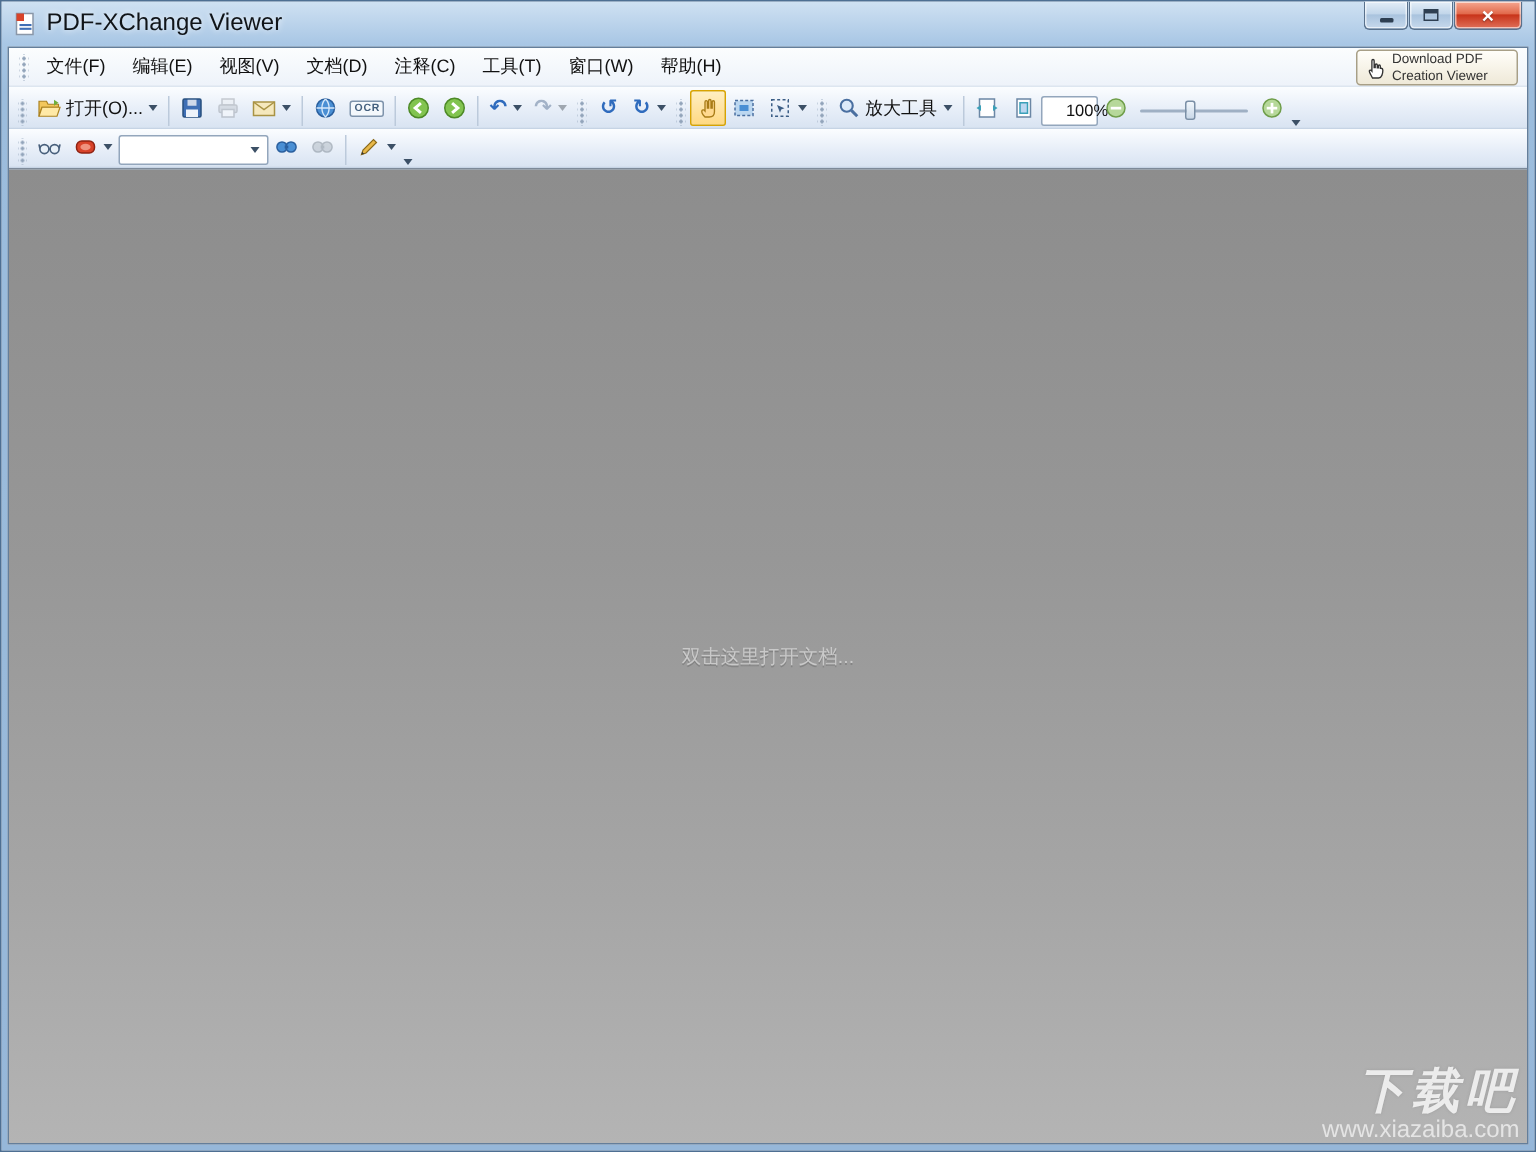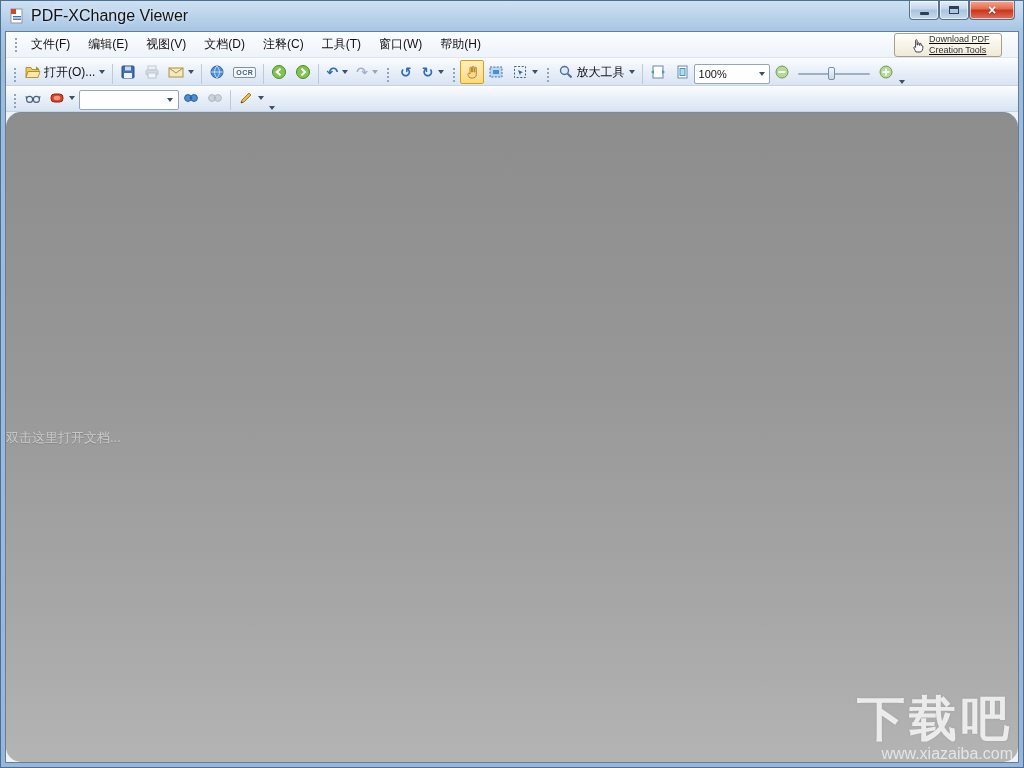--- a/index.html
+++ b/index.html
@@ -39,24 +39,24 @@
   }
 
   
   .menubar{
     height:26px; display:flex; align-items:center; padding:0 4px;
     background:linear-gradient(180deg,#fbfdfe,#eef3fa);
     border-bottom:1px solid #dde6f0;
   }
   .menu-item{ padding:4px 9px; color:#111; cursor:default; border-radius:2px; }
   .download-btn{
-    margin-left:auto; margin-right:12px; height:24px; width:108px;
+    margin-left:auto; margin-right:2px; height:24px; width:108px;
     border:1px solid #a89f86; border-radius:3px;
     background:linear-gradient(180deg,#fffef9,#efe9d8);
-    display:flex; align-items:center; gap:3px; padding:0 15px; cursor:pointer;text-decoration:underline;
+    display:flex; align-items:center; gap:3px; padding:0 4px; cursor:pointer;
   }
   .download-text{ display:flex; flex-direction:column; line-height:1.15; }
   .download-text span{ font-size:9px; color:#333; white-space:nowrap; }
 
   
   .toolbar{
     display:flex; align-items:flex-end; padding:1px 3px;
     background:linear-gradient(180deg,#fbfdff 0%,#e7eef8 55%,#d9e4f2 100%);
     border-bottom:1px solid #c6d4e5;
   }
@@ -84,52 +84,53 @@
   .caret{
     width:0; height:0; border-left:3px solid transparent; border-right:3px solid transparent;
     border-top:4px solid #3c5066; margin-left:1px;
   }
   .arrowglyph{ font-family:"DejaVu Sans",sans-serif; font-size:14px; font-weight:bold; color:#2f6bbd; line-height:1; }
   .ocrbox{
     border:1px solid #7e93ab; border-radius:2px; padding:1px 2px;
     font-size:7px; font-weight:bold; color:#44607e; background:#f4f8fc; letter-spacing:.5px;
   }
   .zoombox{
-    width:76px; height:20px; border:1px solid #93a6bc; background:#fff; border-radius:2px;
-    display:flex; align-items:center; justify-content:space-between; padding:0 4px;margin-top:46px;
+    width:38px; height:20px; border:1px solid #93a6bc; background:#fff; border-radius:2px;
+    display:flex; align-items:center; justify-content:space-between; padding:0 16px;margin-top:46px;
   }
   .zoombox .zval{ font-size:11px; color:#111; }
   .slider{ width:72px; height:20px; position:relative; margin:0 4px; }
   .slider .track{ position:absolute; left:0; right:0; top:9px; height:2px; background:#9fb0c4; border-radius:1px; }
   .slider .thumb{
     position:absolute; left:42%; top:3px; width:7px; height:13px; border-radius:2px;
     border:1px solid #7a8fa6; background:linear-gradient(180deg,#f2f7fc,#c9d8e8);
   }
   .searchbox{
     width:100px; height:20px; border:1px solid #93a6bc; background:#fff; border-radius:2px;
     display:flex; align-items:center; padding:0 2px;
   }
   .searchbox input{ border:none; outline:none; width:84px; font-size:11px; font-family:inherit; background:transparent; }
 
   
   .content{
     flex:1; position:relative;
     background:linear-gradient(180deg,#8d8d8d 0%,#979797 40%,#a6a6a6 75%,#b4b4b4 100%);
     border-top:1px solid #7d8a99;
-    display:flex; align-items:center; justify-content:flex-start;border-radius:15px;
+    display:flex; align-items:center; justify-content:center;
   }
   .placeholder{ color:#c9c9c9; font-size:13px; text-shadow:0 1px 0 rgba(0,0,0,.15); }
 
   
   .watermark{
     position:absolute; right:10px; bottom:4px; text-align:right; z-index:20; pointer-events:none;
   }
   .watermark .wm-title{
-    font-size:48px; font-weight:bold; color:rgba(255,255,255,.8); letter-spacing:4px; line-height:1;
+    font-size:32px; font-weight:bold; color:rgba(255,255,255,.8); letter-spacing:4px; line-height:1;
     text-shadow:0 0 2px rgba(120,120,120,.35);
+    font-style:italic;
   }
   .watermark .wm-url{ font-size:16px; color:rgba(255,255,255,.65); margin-top:2px; }
 </style>
 </head>
 <body>
 
 <div class="window">
 
   <div class="titlebar">
     <span class="appicon">
@@ -167,21 +168,21 @@
       <span class="menu-item">窗口(W)</span>
       <span class="menu-item">帮助(H)</span>
       <div class="download-btn">
         <span class="ti">
           <svg viewBox="0 0 16 16">
               <path d="M6 15 C5 13 3.6 11 3.9 10.2 C4.2 9.5 5.1 9.8 5.6 10.4 L5.6 3.5 C5.6 2.4 7.1 2.4 7.1 3.5 L7.1 8 L7.8 8 L7.8 6.4 C7.8 5.4 9.2 5.4 9.2 6.4 L9.2 8.2 L9.9 8.2 L9.9 7 C9.9 6.1 11.2 6.1 11.2 7 L11.2 8.5 L11.9 8.5 C12.6 8.6 12.9 9 12.9 9.9 C12.9 12 12.1 15 10.1 15 Z" fill="#fff" stroke="#333" stroke-width="0.9"></path>
             </svg>
         </span>
         <span class="download-text">
           <span>Download PDF</span>
-          <span>Creation Tools</span>
+          <span>Creation Viewer</span>
         </span>
       </div>
     </div>
 
     <div class="toolbar tb1">
       <span class="grip"></span>
 
       <button class="tbtn">
         <span class="ti">
           <svg viewBox="0 0 16 16">

